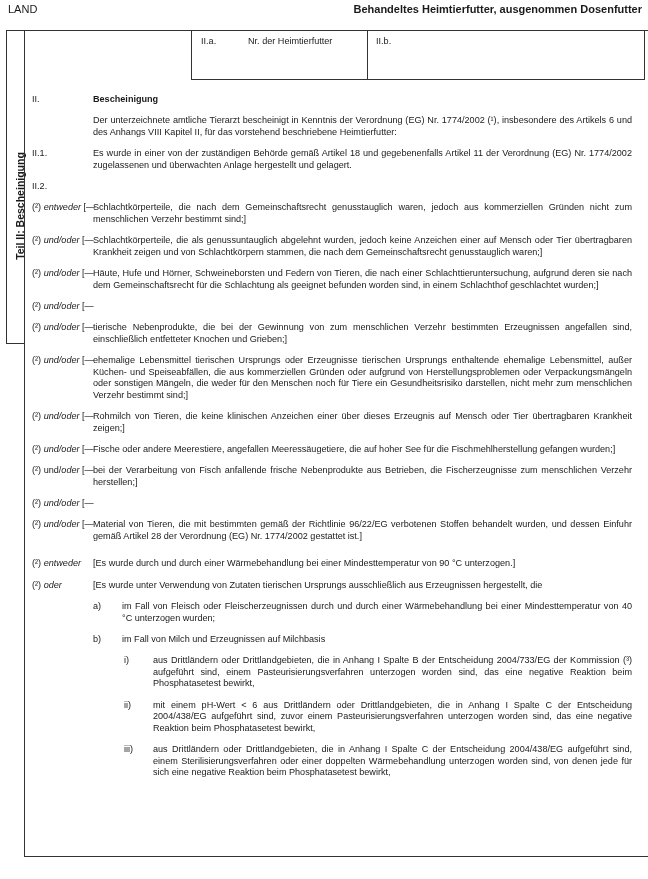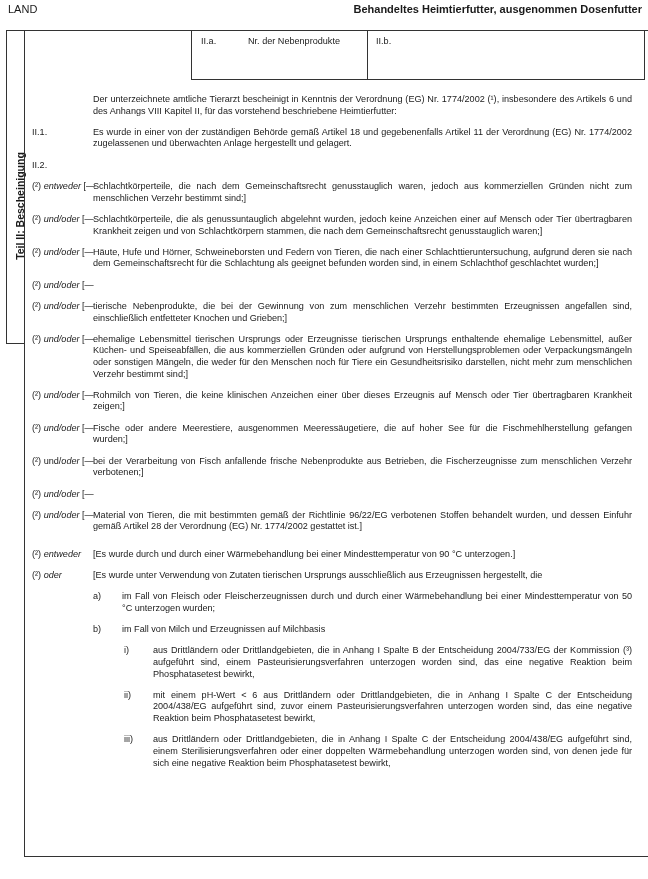--- a/index.html
+++ b/index.html
@@ -56,28 +56,32 @@
 <div class="hdr-right">Behandeltes Heimtierfutter, ausgenommen Dosenfutter</div>
 
 <div class="side-box">
   <div class="side-label">Teil II: Bescheinigung</div>
 </div>
 
 <div class="main-box">
   <div class="cert-box">
     <div class="cert-a">
       <span class="lbl">II.a.</span>
-      <span class="ttl">Nr. der Nebenprodukte</span>
+      <span class="ttl">Nr. der Heimtierfutter</span>
     </div>
     <div class="cert-b">
       <span class="lbl">II.b.</span>
     </div>
   </div>
 
   <div class="content">
+    <div class="row">
+      <div class="num">II.</div>
+      <div class="txt title">Bescheinigung</div>
+    </div>
     <div class="row">
       <div class="num"></div>
       <div class="txt">Der unterzeichnete amtliche Tierarzt bescheinigt in Kenntnis der Verordnung (EG) Nr. 1774/2002 (¹), insbesondere des Artikels 6 und des Anhangs VIII Kapitel II, für das vorstehend beschriebene Heimtierfutter:</div>
     </div>
 
     <div class="row">
       <div class="num">II.1.</div>
       <div class="txt">Es wurde in einer von der zuständigen Behörde gemäß Artikel 18 und gegebenenfalls Artikel 11 der Verordnung (EG) Nr. 1774/2002 zugelassenen und überwachten Anlage hergestellt und gelagert.</div>
     </div>
     <div class="row">
@@ -107,25 +111,25 @@
         <div class="row opt">
           <div class="mark"><span>(²)</span> <i>und/oder</i> <span>[—</span></div>
           <div class="txt">ehemalige Lebensmittel tierischen Ursprungs oder Erzeugnisse tierischen Ursprungs enthaltende ehemalige Lebensmittel, außer Küchen- und Speiseabfällen, die aus kommerziellen Gründen oder aufgrund von Herstellungsproblemen oder Verpackungsmängeln oder sonstigen Mängeln, die weder für den Menschen noch für Tiere ein Gesundheitsrisiko darstellen, nicht mehr zum menschlichen Verzehr bestimmt sind;]</div>
         </div>
         <div class="row opt">
           <div class="mark"><span>(²)</span> <i>und/oder</i> <span>[—</span></div>
           <div class="txt">Rohmilch von Tieren, die keine klinischen Anzeichen einer über dieses Erzeugnis auf Mensch oder Tier übertragbaren Krankheit zeigen;]</div>
         </div>
         <div class="row opt">
           <div class="mark"><span>(²)</span> <i>und/oder</i> <span>[—</span></div>
-          <div class="txt">Fische oder andere Meerestiere, ausgenommen Meeressäugetiere, die auf hoher See für die Fischmehlherstellung gefangen wurden;]</div>
+          <div class="txt">Fische oder andere Meerestiere, angefallen Meeressäugetiere, die auf hoher See für die Fischmehlherstellung gefangen wurden;]</div>
         </div>
         <div class="row opt">
           <div class="mark"><span>(²)</span> <span>und/</span><i>oder</i> <span>[—</span></div>
-          <div class="txt">bei der Verarbeitung von Fisch anfallende frische Nebenprodukte aus Betrieben, die Fischerzeugnisse zum menschlichen Verzehr verbotenen;]</div>
+          <div class="txt">bei der Verarbeitung von Fisch anfallende frische Nebenprodukte aus Betrieben, die Fischerzeugnisse zum menschlichen Verzehr herstellen;]</div>
         </div>
         <div class="row opt">
           <div class="mark"><span>(²)</span> <i>und/oder</i> <span>[—</span></div>
         </div>
         <div class="row opt">
           <div class="mark"><span>(²)</span> <i>und/oder</i> <span>[—</span></div>
           <div class="txt">Material von Tieren, die mit bestimmten gemäß der Richtlinie 96/22/EG verbotenen Stoffen behandelt wurden, und dessen Einfuhr gemäß Artikel 28 der Verordnung (EG) Nr. 1774/2002 gestattet ist.]</div>
         </div>
       </div>
 
@@ -135,21 +139,21 @@
       <div class="mark"><span class="sup-wrap">(²)</span> <i>entweder</i></div>
       <div class="txt">[Es wurde durch und durch einer Wärmebehandlung bei einer Mindesttemperatur von 90 °C unterzogen.]</div>
     </div>
     <div class="row opt">
       <div class="mark"><span class="sup-wrap">(²)</span> <i>oder</i></div>
       <div class="txt">[Es wurde unter Verwendung von Zutaten tierischen Ursprungs ausschließlich aus Erzeugnissen hergestellt, die</div>
     </div>
 
     <div class="sub1">
       <div class="num">a)</div>
-      <div class="txt">im Fall von Fleisch oder Fleischerzeugnissen durch und durch einer Wärmebehandlung bei einer Mindesttemperatur von 50 °C unterzogen wurden;</div>
+      <div class="txt">im Fall von Fleisch oder Fleischerzeugnissen durch und durch einer Wärmebehandlung bei einer Mindesttemperatur von 40 °C unterzogen wurden;</div>
     </div>
     <div class="sub1">
       <div class="num">b)</div>
       <div class="txt">im Fall von Milch und Erzeugnissen auf Milchbasis</div>
     </div>
     <div class="sub2">
       <div class="num">i)</div>
       <div class="txt">aus Drittländern oder Drittlandgebieten, die in Anhang I Spalte B der Entscheidung 2004/733/EG der Kommission (³) aufgeführt sind, einem Pasteurisierungsverfahren unterzogen worden sind, das eine negative Reaktion beim Phosphatasetest bewirkt,</div>
     </div>
     <div class="sub2">

